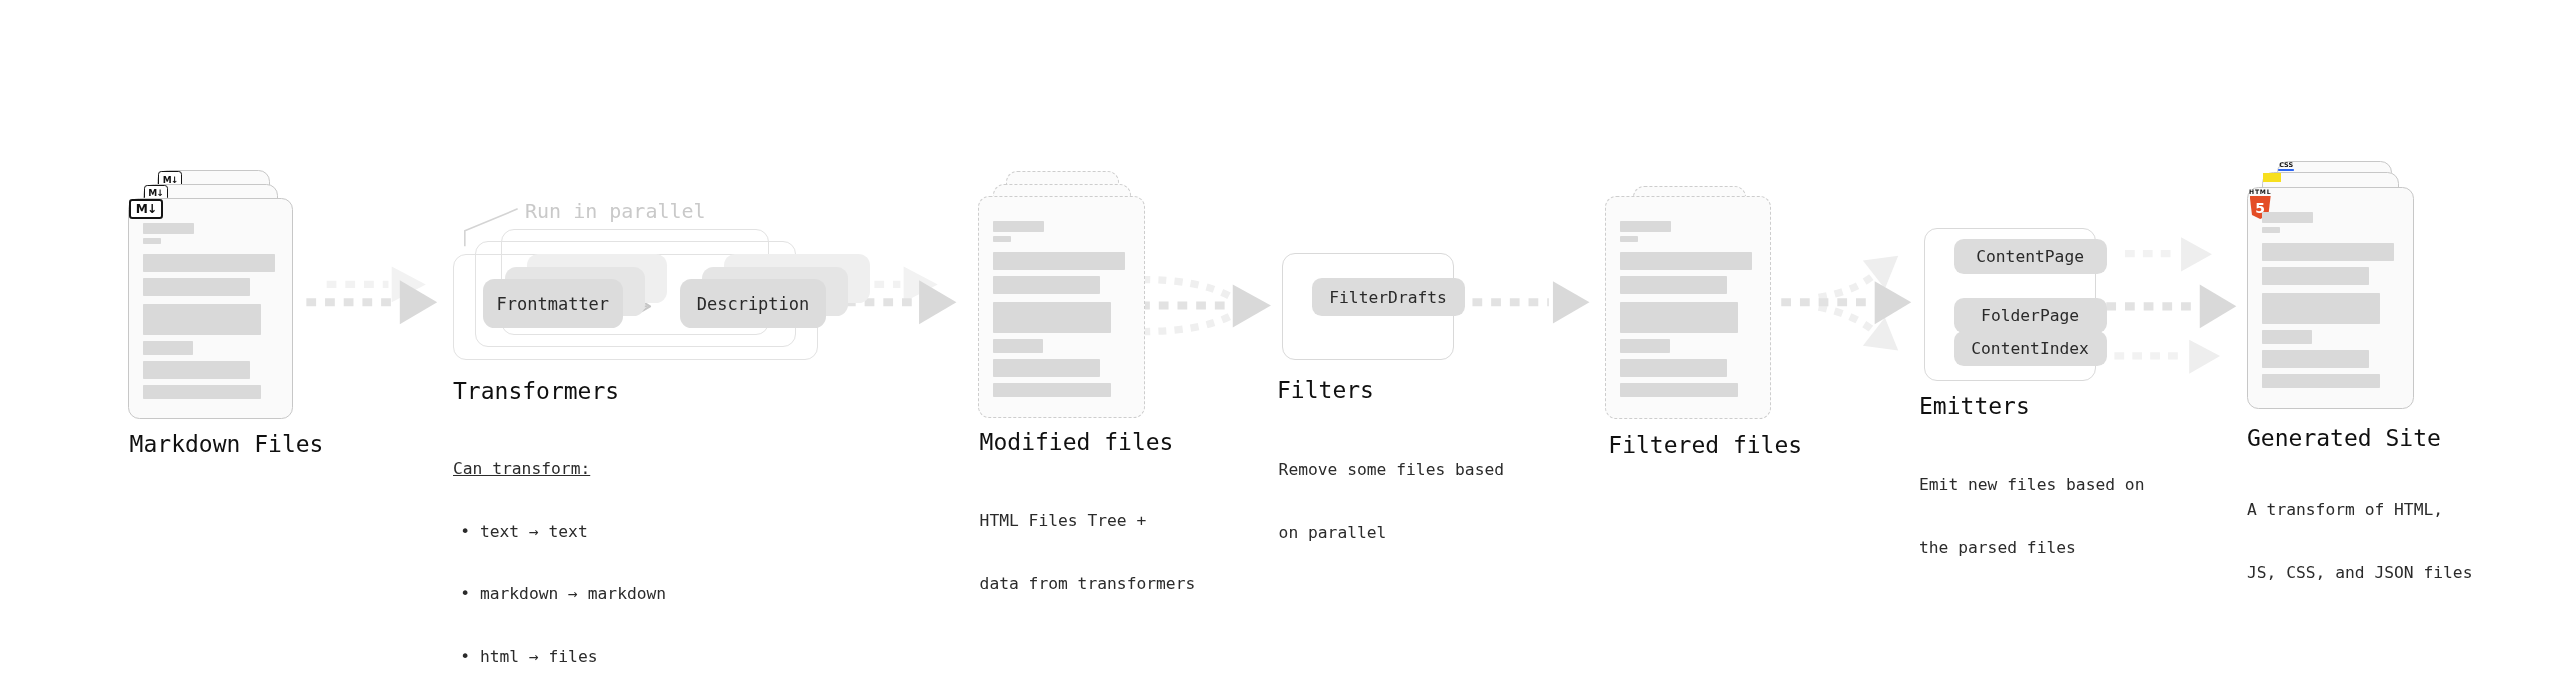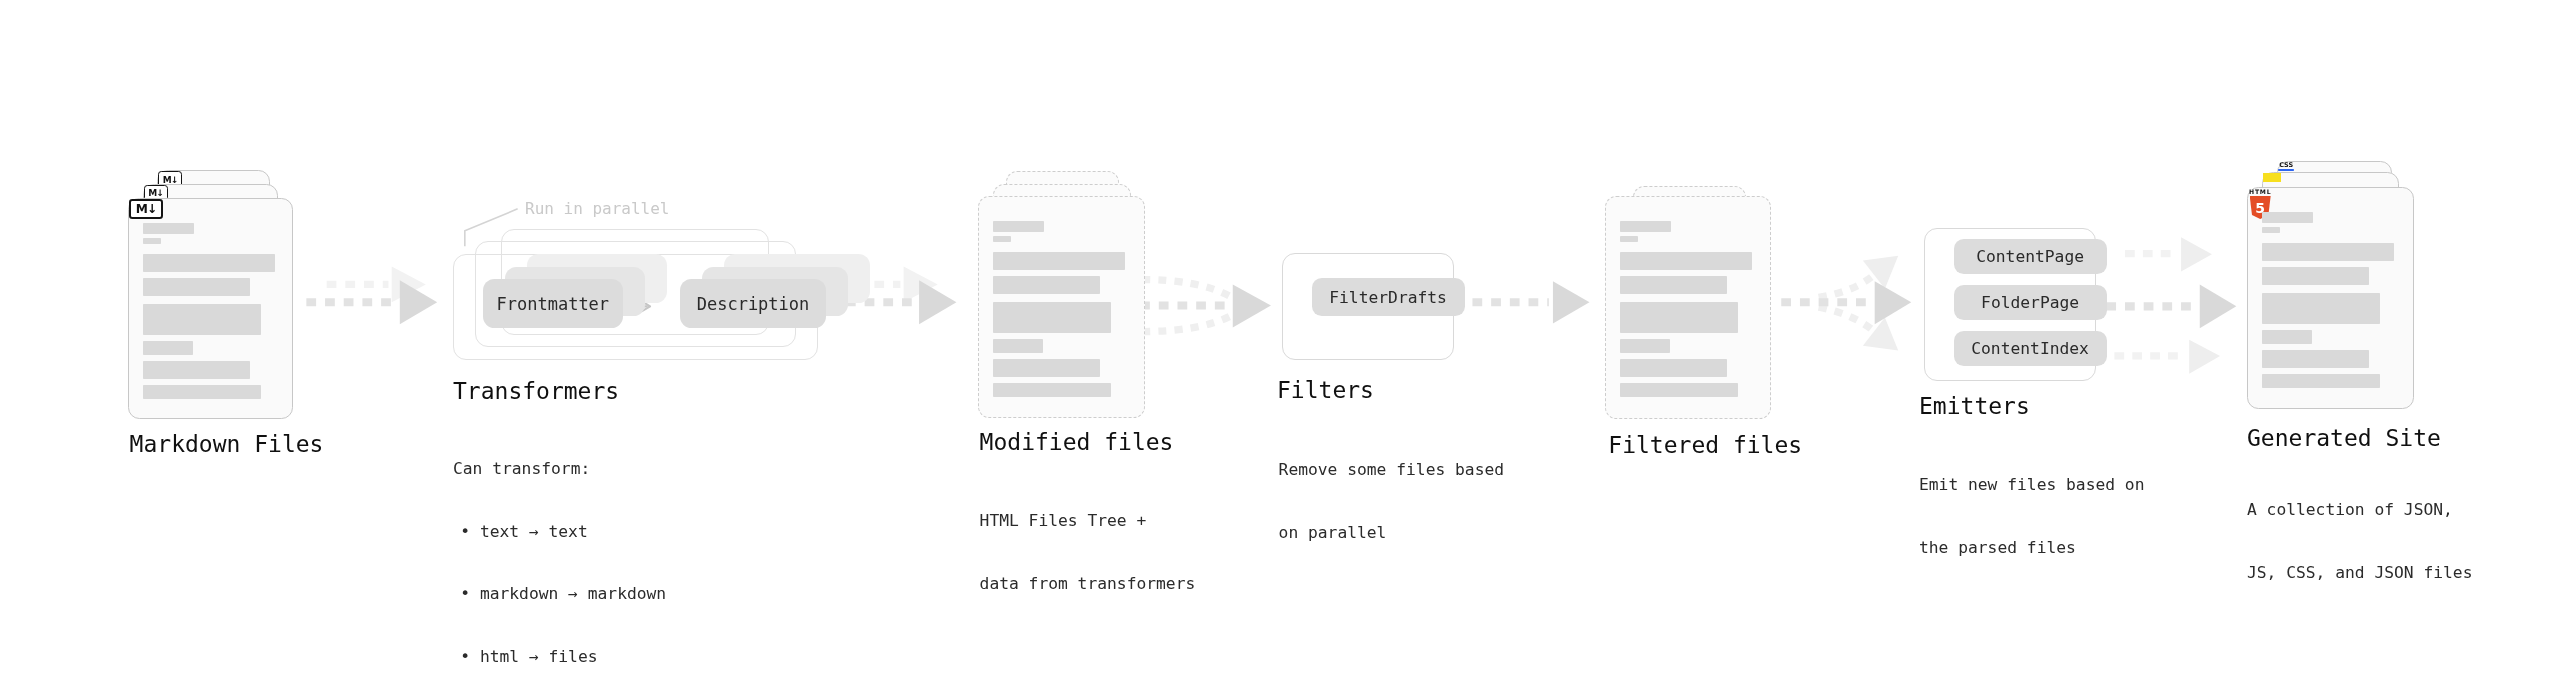--- a/index.html
+++ b/index.html
@@ -22,22 +22,22 @@
   .b8{width:118px;height:14px}
   .md-badge{right:8.1px;top:6.5px;width:34px;height:20.3px;border:2px solid #141414;border-radius:3.3px;
             background:#fff;display:flex;align-items:center;justify-content:center;
             font-weight:bold;font-size:12.2px;letter-spacing:-0.8px;color:#111;
             font-family:"DejaVu Sans","Liberation Sans",sans-serif;box-sizing:border-box;}
   .md-badge.small{width:24.4px;height:16.3px;font-size:9px;border-width:1.6px;top:5.7px;}
   .stage-label{font-size:23px;color:#101010;white-space:pre;}
   .stage-desc{font-size:16.3px;line-height:21px;color:#2b2b2b;white-space:pre;}
   .desc-line{display:block;}
   .bullet{display:block;padding-left:7.3px;line-height:20.3px;}
-  .desc-title{display:block;line-height:22px;}
-  .callout-text{font-size:16px;color:#c9c9c9;white-space:pre;}
+  .desc-title{display:block;line-height:22px;text-decoration:underline;}
+  .callout-text{font-size:20px;color:#c9c9c9;white-space:pre;}
   .round-box{border:1.6px solid #e2e2e2;border-radius:13px;background:transparent;box-sizing:border-box;}
   .round-box.opaque{background:#fff;border-color:#d9d9d9;}
   .pill{background:#dcdcdc;border-radius:11.4px;display:flex;align-items:center;justify-content:center;
         font-size:17px;color:#2a2a2a;box-sizing:border-box;white-space:pre;margin-left:20px;}
   .pill.ghost1{background:#e5e5e5;}
   .pill.ghost2{background:#efefef;}
   .pill.small{font-size:16.3px;border-radius:9.8px;}
   .css-badge{right:8.1px;top:4.1px;width:16.3px;text-align:center;}
   .css-badge .css-txt{font-size:6.5px;font-weight:bold;color:#111;line-height:6.5px;
                       font-family:"DejaVu Sans","Liberation Sans",sans-serif;}
@@ -217,21 +217,21 @@
           <div class="bar b7"></div>
           <div class="bar b8"></div>
       </div>
     </div>
     <div class="stage-label" style="left:3.3px;top:261px">Filtered files</div>
   </div>
 
   <div class="group" style="left:1919px;top:228px;width:244px;height:260px">
     <div class="round-box opaque" style="left:4.9px;top:0;width:172px;height:153px"></div>
     <div class="pill small" style="left:14.6px;top:10.6px;width:153px;height:35px">ContentPage</div>
-    <div class="pill small" style="left:14.6px;top:57px;width:153px;height:35px">FolderPage</div>
+    <div class="pill small" style="left:14.6px;top:70px;width:153px;height:35px">FolderPage</div>
     <div class="pill small" style="left:14.6px;top:103px;width:153px;height:35px">ContentIndex</div>
     <div class="stage-label" style="left:0;top:165px">Emitters</div>
     <div class="stage-desc" style="left:0;top:204px">
       <span class="desc-line">Emit new files based on</span>
       <span class="desc-line">the parsed files</span>
     </div>
   </div>
 
   <div class="group" style="left:2247px;top:159px;width:244px;height:358px">
     <div class="file-card" style="left:30px;top:1.6px;width:115px;height:221px">
@@ -256,19 +256,19 @@
           <div class="bar b3"></div>
           <div class="bar b4"></div>
         <div class="bar b5"></div>
           <div class="bar b6"></div>
           <div class="bar b7"></div>
           <div class="bar b8"></div>
       </div>
     </div>
     <div class="stage-label" style="left:0;top:266px">Generated Site</div>
     <div class="stage-desc" style="left:0;top:298px">
-      <span class="desc-line">A collection of JSON,</span>
+      <span class="desc-line">A transform of HTML,</span>
       <span class="desc-line">JS, CSS, and JSON files</span>
     </div>
   </div>
 
 </div>
 
 
 </body></html>

